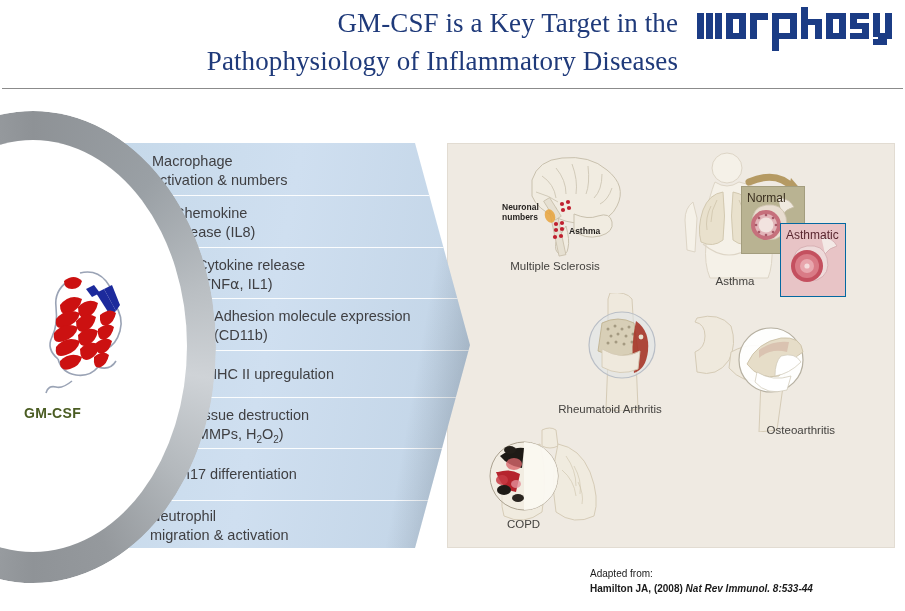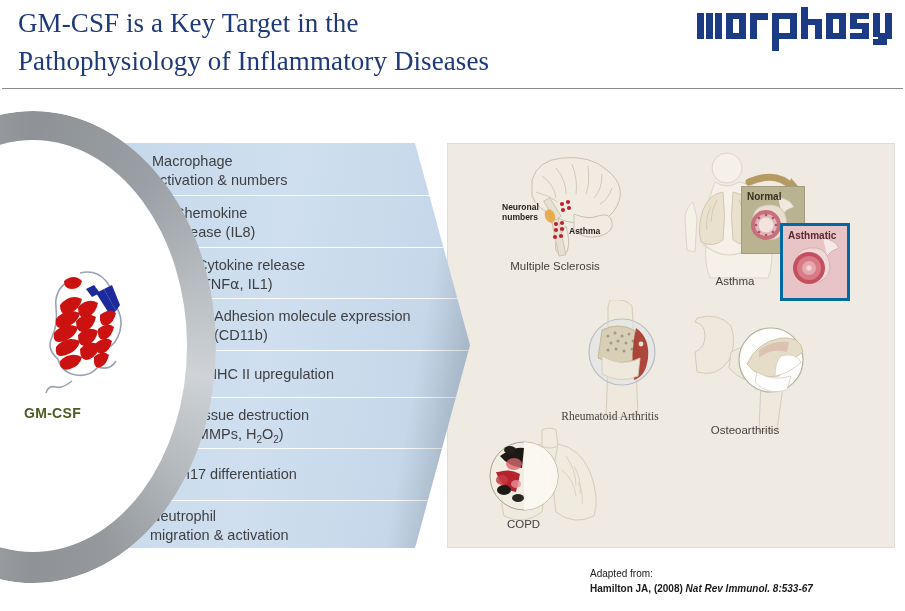--- a/index.html
+++ b/index.html
@@ -5,21 +5,21 @@
   html,body{margin:0;padding:0;}
   body{
     width:905px;height:611px;
     background:#ffffff;
     font-family:"Liberation Sans", sans-serif;
     overflow:hidden;
     position:relative;
   }
 
   
-  #header{position:absolute;left:0;top:0;width:905px;height:92px;}
+  #header{position:absolute;left:0;top:0;width:905px;height:92px;text-align:right;}
   #slide-title{
     position:absolute;left:18px;top:4px;width:660px;
     font-family:"Liberation Serif", serif;
     font-size:27px;line-height:38px;color:#1f3a7a;
     letter-spacing:.1px;
   }
   #slide-title .ln{display:block;}
   #logo{
     position:absolute;right:10px;top:5px;
     width:200px;height:46px;
@@ -110,21 +110,21 @@
   .fig{position:absolute;}
   .fig-cap{
     position:absolute;width:100%;text-align:center;
     font-size:11.5px;color:#44423f;white-space:nowrap;
   }
   .fig-note{
     position:absolute;font-size:8.5px;font-weight:bold;color:#221f1d;
     white-space:nowrap;line-height:10px;
   }
   .sub-box-lbl{
-    position:absolute;font-size:10px;font-weight:bold;color:#3a2f2a;
+    position:absolute;font-size:12px;font-weight:normal;color:#3a2f2a;
     white-space:nowrap;
     text-align:center;
   }
 
   
   #footer{
     position:absolute;left:590px;top:566px;width:315px;
     font-size:10px;color:#1a1a1a;line-height:15px;
   }
   #footer .l1{font-weight:normal;}
@@ -259,35 +259,35 @@
               <circle cx="31" cy="45" r="1.3"></circle>
             <circle cx="24" cy="48" r="1.3"></circle>
               <circle cx="17" cy="45" r="1.3"></circle>
             <circle cx="14" cy="38" r="1.3"></circle>
               <circle cx="17" cy="31" r="1.3"></circle>
           </g>
         </svg>
         <div class="sub-box-lbl" style="left:5px;top:4px;color:#3a2f1f;">Normal</div>
       </div>
       
-      <div style="position:absolute;left:117px;top:75px;width:64px;height:72px;background:#e8c4c6;border:3px solid #0369a1;">
+      <div style="position:absolute;left:117px;top:75px;width:64px;height:72px;background:#e8c4c6;border:1px solid #0369a1;">
         <svg width="62" height="70" viewBox="0 0 62 70">
           <path d="M40 12 q12 2 16 10 q-8 2 -12 8" fill="#f3e9e6" stroke="#d2aaad" stroke-width=".8"></path>
           <path d="M12 40 q0 -16 14 -18 q16 -2 20 12 q4 16 -10 22 q-16 4 -24 -16z" fill="#eedada" stroke="#d2aaad" stroke-width=".8"></path>
           <ellipse cx="26" cy="42" rx="16" ry="16" fill="#c4505f"></ellipse>
           <ellipse cx="26" cy="42" rx="12" ry="12" fill="#d97b86"></ellipse>
           <ellipse cx="26" cy="42" rx="7" ry="7" fill="#e8a6ad"></ellipse>
           <ellipse cx="26" cy="42" rx="2.6" ry="2.6" fill="#f4dcdc"></ellipse>
         </svg>
         <div class="sub-box-lbl" style="left:5px;top:4px;color:#5a2730;">Asthmatic</div>
       </div>
       <div class="fig-cap" style="left:-8px;top:127px;width:160px;">Asthma</div>
     </div>
 
-    <div class="fig" style="left:100px;top:156px;width:160px;height:135px;font-family:Liberation Serif, serif;">
+    <div class="fig" style="left:100px;top:149px;width:160px;height:135px;">
       <svg width="160" height="118" viewBox="0 0 160 118">
         <g fill="#efe9dd" stroke="#d5cbb6" stroke-width="1">
           <path d="M62 0 q16 -2 22 6 l2 34 q-12 8 -26 0 l0 -34z"></path>
           <path d="M60 66 q14 -6 28 0 l2 50 q-16 4 -32 0z"></path>
         </g>
         <circle cx="74" cy="52" r="33" fill="#dfe3e8" opacity=".55"></circle>
         <circle cx="74" cy="52" r="33" fill="none" stroke="#b9bec6" stroke-width="1.2"></circle>
         <path d="M54 30 q16 -8 32 0 l4 28 q-20 10 -40 0z" fill="#d8cfb7" stroke="#bcae8c" stroke-width=".8"></path>
         <g fill="#9b9178" opacity=".85">
           <circle cx="60" cy="36" r="1.5"></circle>
@@ -316,21 +316,21 @@
           <path d="M14 6 q22 -6 34 8 q6 18 -2 34 q-12 18 -32 12 l-2 -20 q10 -4 10 -16 q0 -12 -10 -14z"></path>
           <path d="M48 40 q26 -14 44 2 l10 18 l-8 58 l-18 2 l2 -52 q-18 4 -32 -12z"></path>
         </g>
         <circle cx="88" cy="48" r="32" fill="#ffffff" opacity=".92"></circle>
         <circle cx="88" cy="48" r="32" fill="none" stroke="#b6b0a1" stroke-width="1.2"></circle>
         <path d="M64 52 q10 -22 34 -26 q20 -2 22 14 q-16 10 -24 24 q-20 4 -32 -12z" fill="#e6ddc8" stroke="#c8bda1" stroke-width=".8"></path>
         <path d="M76 38 q14 -10 30 -8 l-2 10 q-16 -4 -28 6z" fill="#d8c0ae" opacity=".9"></path>
         <path d="M98 44 q14 -4 20 6 q-12 12 -26 14 q0 -14 6 -20z" fill="#ffffff" stroke="#cdc5b3" stroke-width=".7"></path>
         <path d="M74 60 q16 10 34 4 l-4 14 q-20 6 -32 -8z" fill="#ffffff" stroke="#cdc5b3" stroke-width=".7"></path>
       </svg>
-      <div class="fig-cap" style="left:-28px;top:112px;width:180px;">Osteoarthritis</div>
+      <div class="fig-cap" style="left:-28px;top:112px;width:180px;text-align:right;">Osteoarthritis</div>
     </div>
 
     <div class="fig" style="left:18px;top:282px;width:175px;height:118px;">
       <svg width="175" height="100" viewBox="0 0 175 100">
         <g fill="#f0ebdf" stroke="#d6ccb7" stroke-width="1">
           <path d="M76 4 q8 -4 14 0 l2 16 q-8 4 -16 0z"></path>
           <path d="M74 18 q-22 4 -32 28 q-10 26 -4 44 q20 10 38 -4 q6 -36 -2 -68z"></path>
           <path d="M92 18 q22 4 32 28 q10 26 4 44 q-20 10 -38 -4 q-6 -36 2 -68z"></path>
         </g>
         <g stroke="#cdc2aa" stroke-width=".6" fill="none">
@@ -448,15 +448,15 @@
         <path d="M60 94 q9 -8 15 -2 q-2 9 -8 12 q-8 3 -7 -10z"></path>
       </g>
     </svg>
     <div id="protein-label">GM-CSF</div>
   </div>
 </div>
 
 <div id="footer">
   <div class="l1">Adapted from:</div>
   <div class="l2">
-    <span>Hamilton  JA, (2008) </span><span class="j">Nat Rev Immunol. 8:533-67</span>
+    <span>Hamilton  JA, (2008) </span><span class="j">Nat Rev Immunol. 8:533-44</span>
   </div>
 </div>
 
 </body></html>

